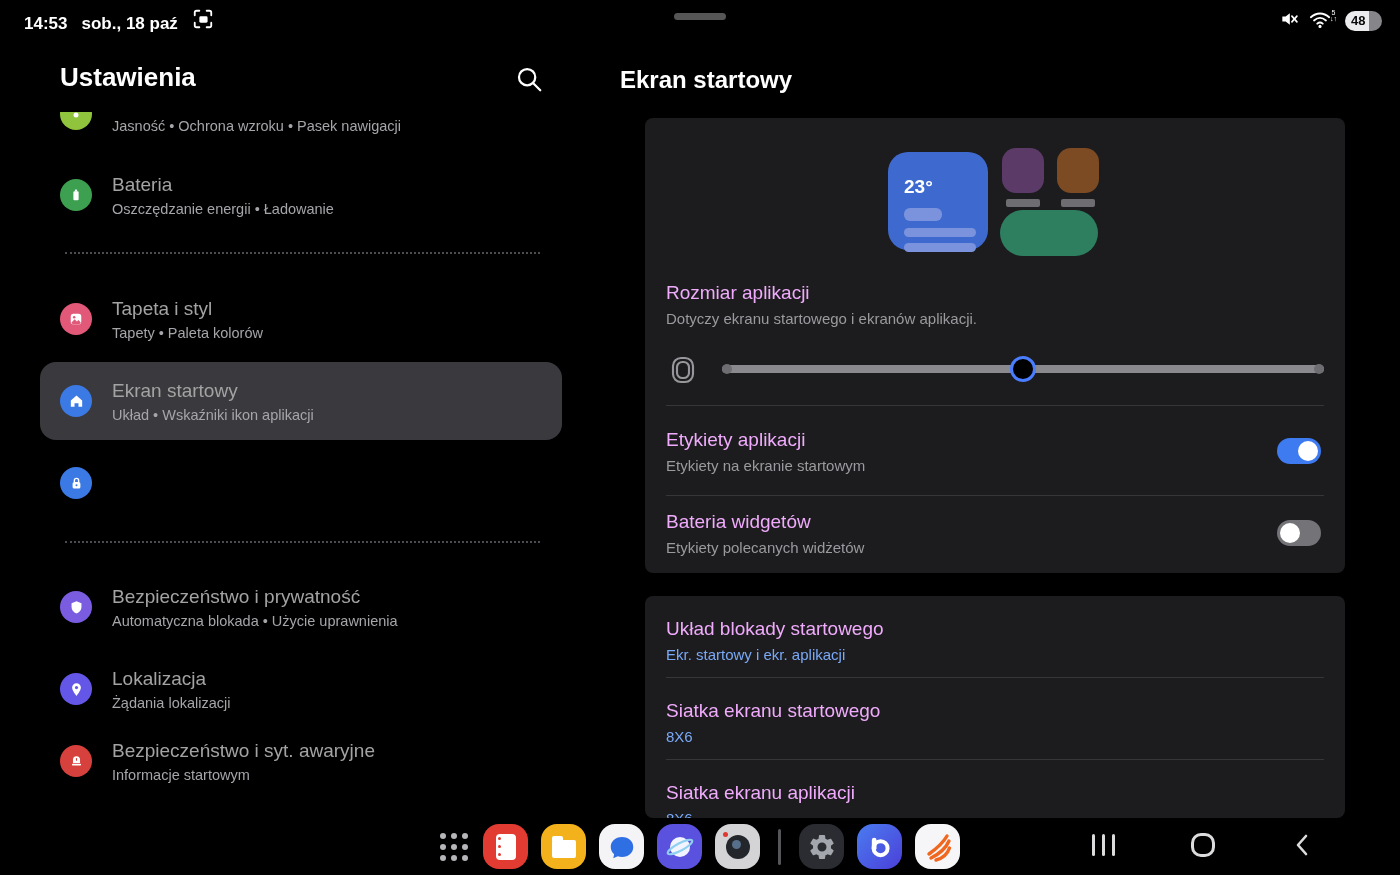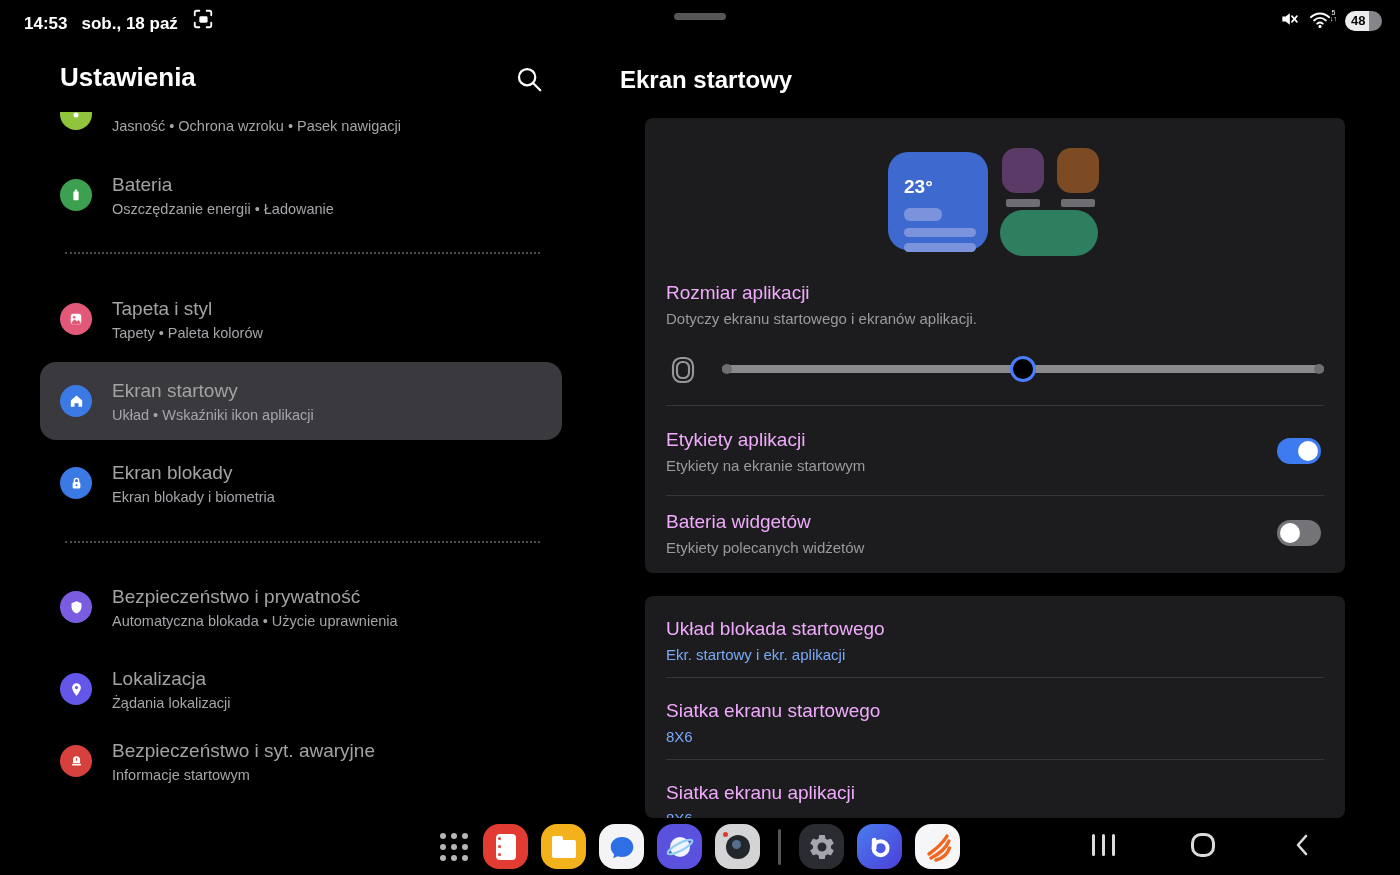--- a/index.html
+++ b/index.html
@@ -190,24 +190,20 @@
 </div>
 
 <div class="sitem" style="top:444px">
   <span class="icircle" style="background:#3b7ae4">
     <svg width="17" height="17" viewBox="0 0 24 24">
         <rect x="6.5" y="10" width="11" height="9" rx="2.2" fill="#fff"></rect>
       <path d="M9 10 V7.8 a3 3 0 0 1 6 0 V10" stroke="#fff" stroke-width="2" fill="none"></path>
       <circle cx="12" cy="14.5" r="1.4" fill="#3b7ae4"></circle>
       </svg>
   </span>
-  <span class="itxt">
-    <span class="ititle">Ekran blokady</span>
-    <span class="isub">Ekran blokady i biometria</span>
-  </span>
 </div>
 
 <div class="sdiv" style="top:541px"></div>
 
 <div class="sitem" style="top:568px">
   <span class="icircle" style="background:#7a5ce0">
     <svg width="17" height="17" viewBox="0 0 24 24" fill="#fff">
         <path d="M12 3 L5 6 v5.2 c0 4.6 3 7.6 7 9.2 c4-1.6 7-4.6 7-9.2 V6 Z"></path>
       </svg>
   </span>
@@ -282,21 +278,21 @@
   <div class="cdiv" style="top:377px"></div>
 
   <div class="sec-title" style="top:393px">Bateria widgetów</div>
   <div class="sec-sub" style="top:421px">Etykiety polecanych widżetów</div>
   <div class="toggle off" style="top:402px">
       <span class="knob"></span>
     </div>
 </div>
 
 <div class="card" id="card2">
-  <div class="sec-title" style="top:22px">Układ blokada startowego</div>
+  <div class="sec-title" style="top:22px">Układ blokady startowego</div>
   <div class="sec-sub link" style="top:50px">Ekr. startowy i ekr. aplikacji</div>
   <div class="cdiv" style="top:81px"></div>
   <div class="sec-title" style="top:104px">Siatka ekranu startowego</div>
   <div class="sec-sub link" style="top:132px">8X6</div>
   <div class="cdiv" style="top:163px"></div>
   <div class="sec-title" style="top:186px">Siatka ekranu aplikacji</div>
   <div class="sec-sub link" style="top:214px">8X6</div>
 </div>
 
 <div class="abs taskbar-left">

